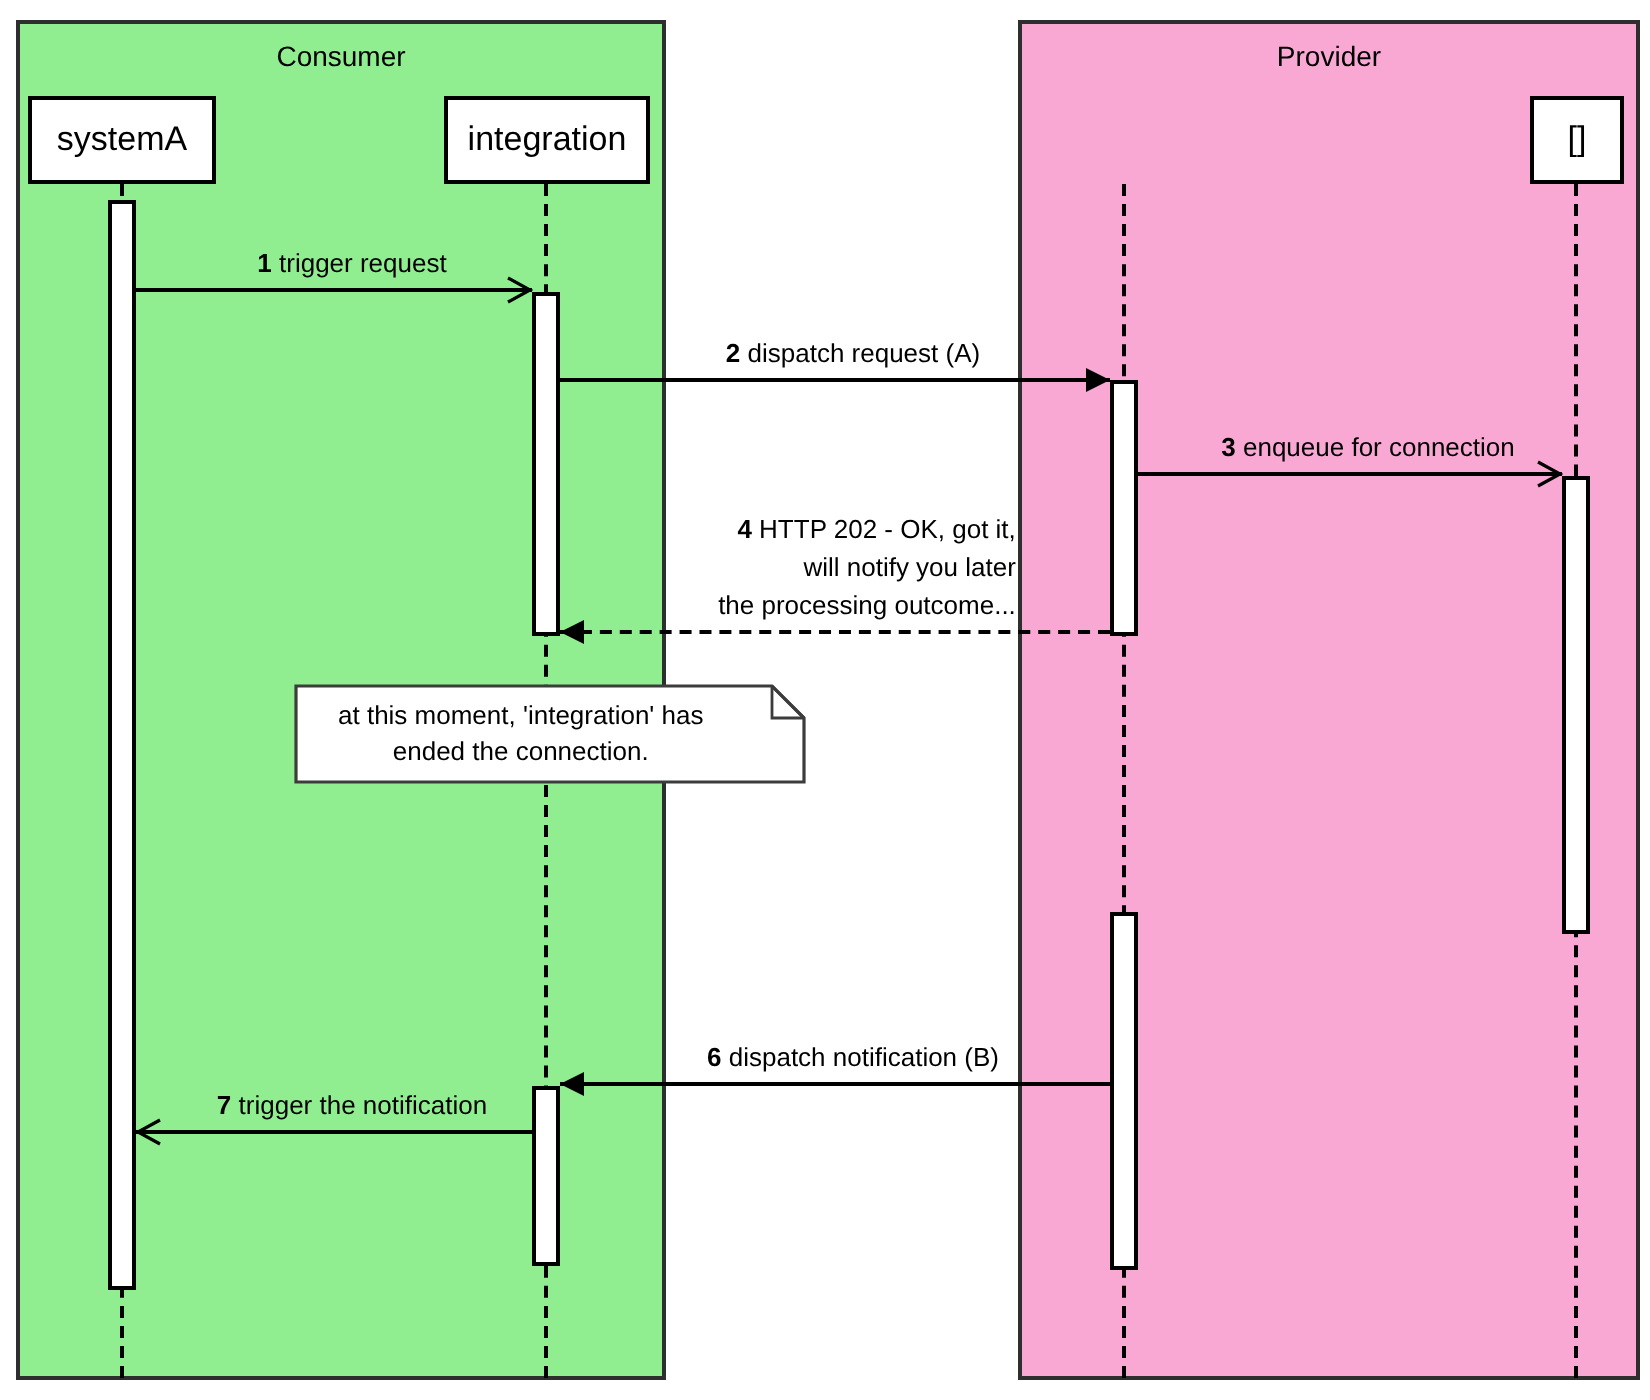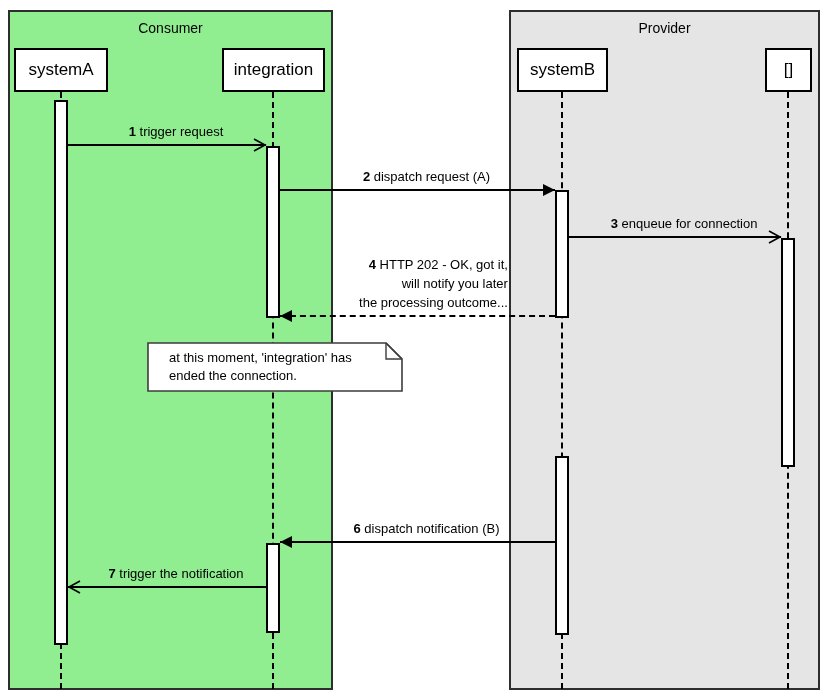--- a/index.html
+++ b/index.html
@@ -22,49 +22,46 @@
   .msg-line.dashed { border-top-style:dashed; }
   .msg-label { position:absolute; left:0; right:0; bottom:5px; text-align:center;
                white-space:nowrap; line-height:19px;margin-left:18px; }
   .msg-label .num { font-weight:bold; }
   .msg-label .txt { white-space:pre-line; }
   .msg-label.multi { text-align:right; }
   .msg-label.multi .hang { width:fit-content; margin:0 auto; padding-left:14px; text-indent:-14px; }
   .arrow { position:absolute; bottom:-6px; }
   .arrow.at-right { right:-1px; }
   .arrow.at-left  { left:-1px; }
-  .note { position:absolute; left:147px; top:342px; width:256px; height:50px; }
+  .note { position:absolute; left:147px; top:342px; width:256px; height:50px;text-align:center; }
   .note svg { position:absolute; left:0; top:0; }
   .note-text { position:absolute; left:22px; top:7px; white-space:pre-line; line-height:18px; }
 </style>
 </head>
 <body>
 
 <div class="canvas">
 
   <div class="frame" id="frame-consumer" style="background: rgb(144, 238, 144);">
     <div class="frame-title">Consumer</div>
   </div>
-  <div class="frame" id="frame-provider" style="background: #e5e5e5;">
+  <div class="frame" id="frame-provider" style="background: #f9a8d4;">
     <div class="frame-title">Provider</div>
   </div>
 
   <div class="lifeline" style="left:60px;"></div>
   <div class="lifeline" style="left:272px;"></div>
   <div class="lifeline" style="left:561px;"></div>
   <div class="lifeline" style="left:787px;"></div>
 
   <div class="actor" style="left:14px;  width:94px;">
     <span>systemA</span>
   </div>
   <div class="actor" style="left:222px; width:103px;justify-content:center;">
     <span>integration</span>
-  </div>
-  <div class="actor" style="left:517px; width:91px;">
-    <span>systemB</span>
   </div>
   <div class="actor" style="left:765px; width:47px;">
     <span>[]</span>
   </div>
 
   <div class="bar" style="left:54px;  top:100px; height:545px;"></div>
   <div class="bar" style="left:266px; top:146px; height:172px;"></div>
   <div class="bar" style="left:266px; top:543px; height:90px;"></div>
   <div class="bar" style="left:555px; top:190px; height:128px;"></div>
   <div class="bar" style="left:555px; top:456px; height:179px;"></div>
@@ -108,21 +105,21 @@
 
 
   <div class="msg" style="left:280px; top:519px; width:275px; height:24px;">
     <div class="msg-label"><span class="num">6</span> <span class="txt">dispatch notification (B)</span></div>
     <div class="msg-line"></div>
     <svg class="arrow at-left" width="15" height="14" viewBox="0 0 15 14">
         <path d="M13 1 L1 7 L13 13 Z" fill="#000"></path>
       </svg>
   </div>
 
-  <div class="msg" style="left:68px; top:564px; width:198px; height:24px;">
+  <div class="msg" style="left:68px; top:543px; width:198px; height:24px;">
     <div class="msg-label"><span class="num">7</span> <span class="txt">trigger the notification</span></div>
     <div class="msg-line"></div>
     <svg class="arrow at-left" width="15" height="14" viewBox="0 0 15 14">
         <path d="M13 1 L2 7 L13 13" stroke="#000" stroke-width="1.6" fill="none"></path>
       </svg>
   </div>
 
 
   <div class="note">
     <svg width="256" height="50" viewBox="0 0 256 50">

